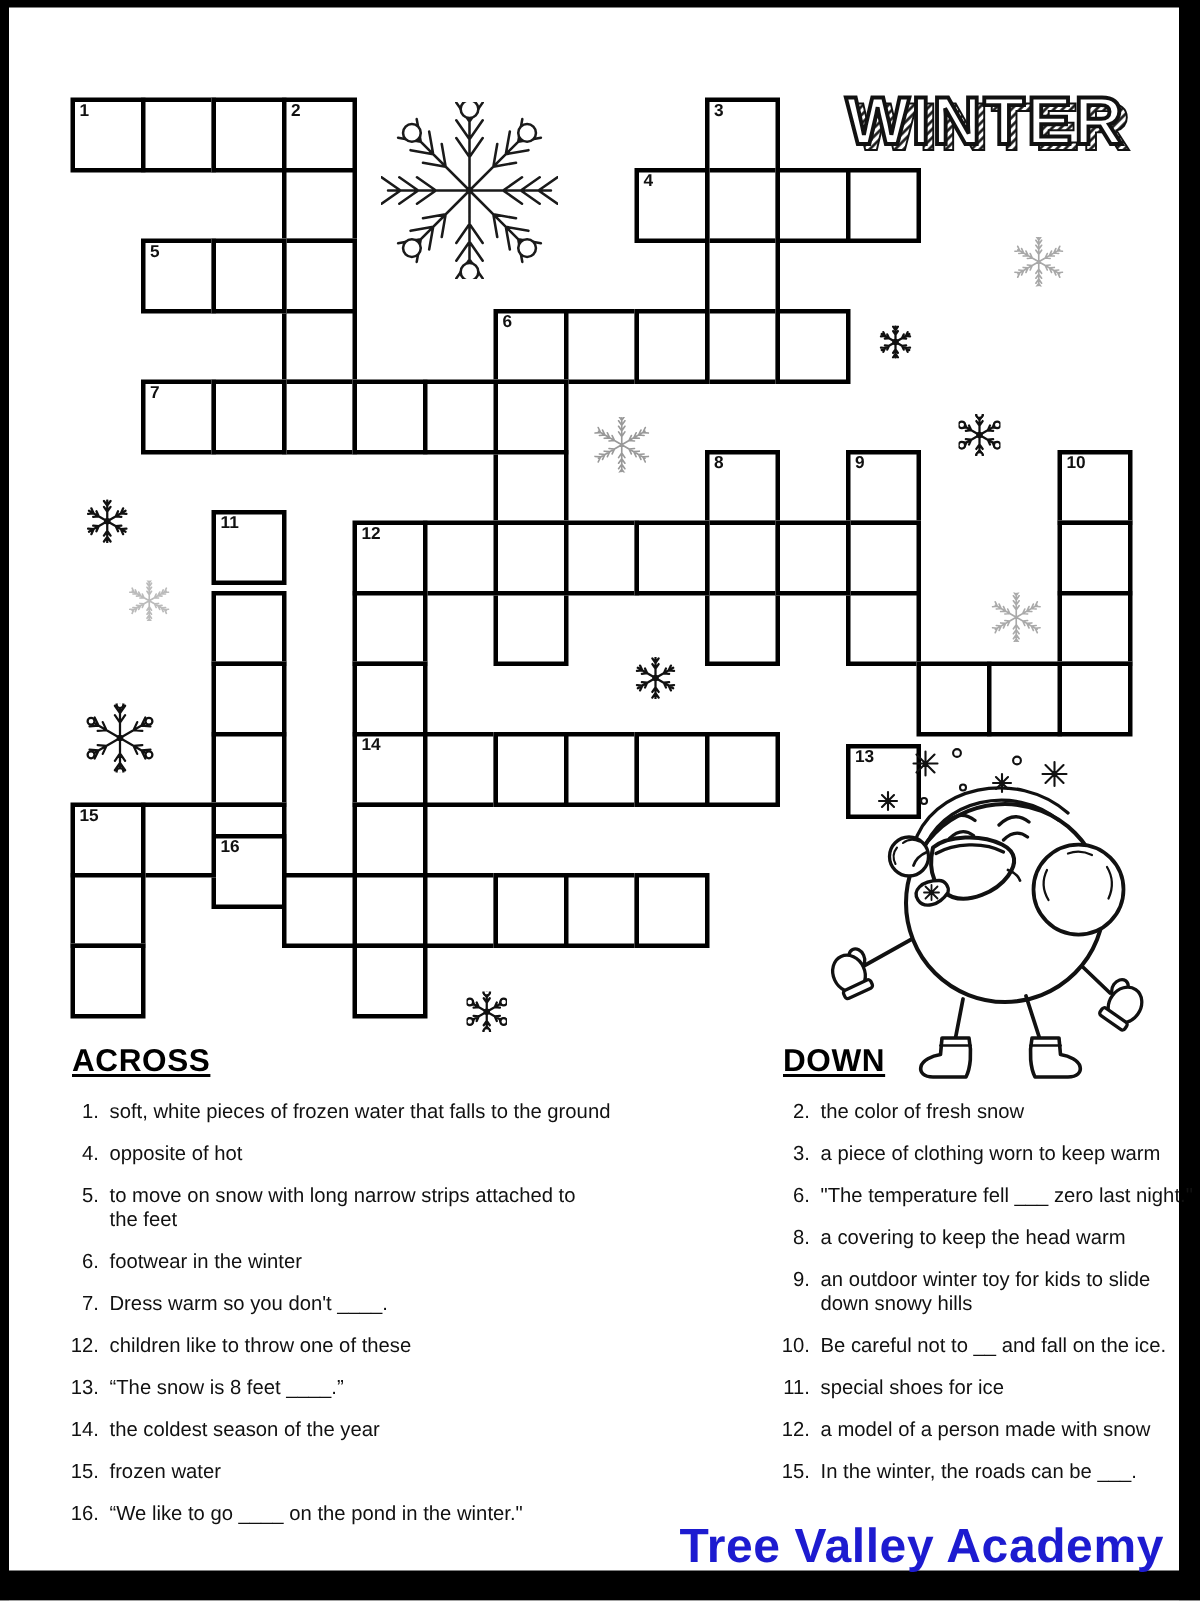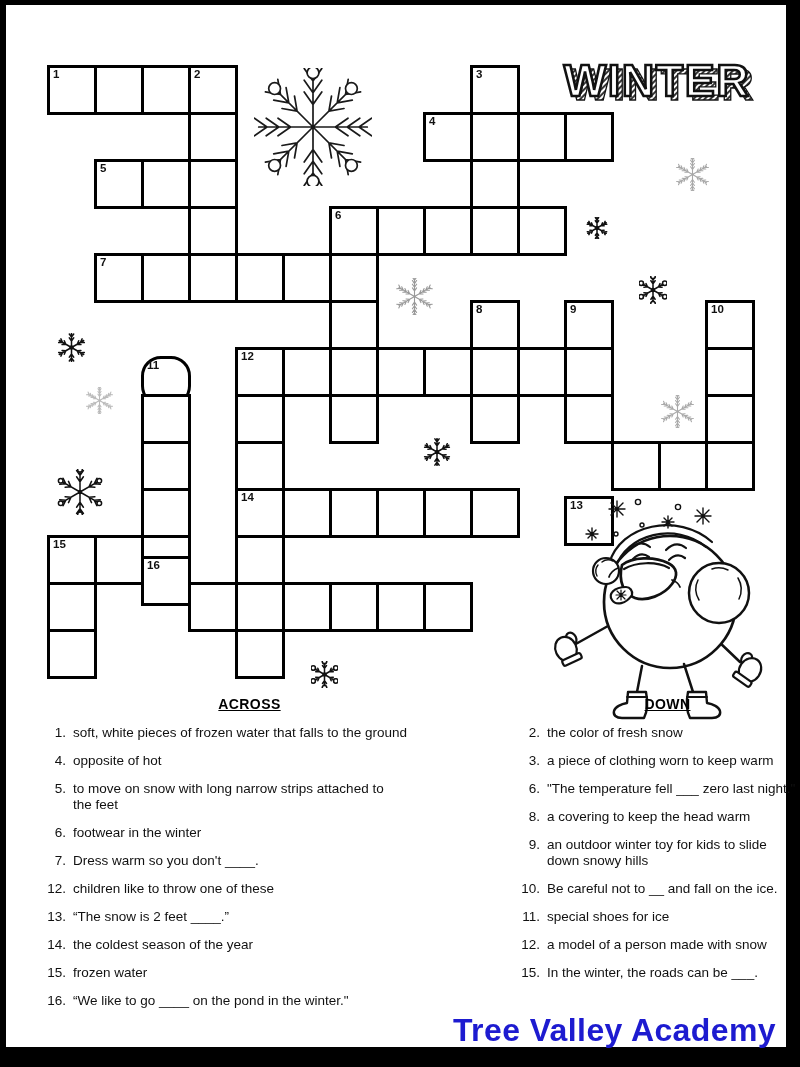--- a/index.html
+++ b/index.html
@@ -20,22 +20,22 @@
         color:#111;line-height:1;}
 
   #snowflakes{position:absolute;left:0;top:0;width:800px;height:1067px;pointer-events:none;}
 
   #snowman{position:absolute;left:542px;top:492px;}
 
   .clues{position:absolute;left:0;top:696px;width:800px;height:350px;}
   .clue-col{position:absolute;top:0;}
   #across-col{left:47px;width:404px;}
   #down-col{left:486px;width:292px;margin-left:35px;}
-  .clue-heading{font-size:14px;font-weight:bold;text-decoration:underline;
-        letter-spacing:.4px;margin:0 0 13px 1px;color:#000;text-align:center;}
+  .clue-heading{font-size:21px;font-weight:bold;text-decoration:underline;
+        letter-spacing:.4px;margin:0 0 13px 1px;color:#000;}
   .clue{display:flex;margin-bottom:12.5px;}
   .clue .num{width:19px;text-align:right;margin-right:7px;font-size:13.5px;
         line-height:15.5px;flex:none;}
   .clue .txt{flex:1;font-size:13.5px;line-height:15.5px;white-space:pre-wrap;}
 
   #branding{position:absolute;right:24px;top:1012px;font-size:32px;font-weight:bold;
         letter-spacing:.4px;}
 </style>
 </head>
 <body>
@@ -185,21 +185,21 @@
       <div class="cell" style="left: 564px; top: 394px;"></div>
       <div class="cell" style="left: 564px; top: 450px; margin-top: 46px;">
         <span class="cellnum">13</span>
       </div>
       <div class="cell" style="left: 705px; top: 300px;">
         <span class="cellnum">10</span>
       </div>
       <div class="cell" style="left: 705px; top: 347px;"></div>
       <div class="cell" style="left: 705px; top: 394px;"></div>
       <div class="cell" style="left: 705px; top: 441px;"></div>
-      <div class="cell" style="left: 141px; top: 356px; border-radius: 20px;">
+      <div class="cell" style="left: 141px; top: 340px;">
         <span class="cellnum">11</span>
       </div>
       <div class="cell" style="left: 141px; top: 394px;"></div>
       <div class="cell" style="left: 141px; top: 441px;"></div>
       <div class="cell" style="left: 141px; top: 488px;"></div>
       <div class="cell" style="left: 141px; top: 535px;"></div>
       <div class="cell" style="left: 141px; top: 556px;">
         <span class="cellnum">16</span>
       </div>
       <div class="cell" style="left: 235px; top: 347px;">
@@ -322,21 +322,21 @@
           <div class="clue">
             <span class="num">7.</span>
             <span class="txt">Dress warm so you don't ____.</span>
           </div>
           <div class="clue">
             <span class="num">12.</span>
             <span class="txt">children like to throw one of these</span>
           </div>
           <div class="clue">
             <span class="num">13.</span>
-            <span class="txt">“The snow is 2 feet ____.”</span>
+            <span class="txt">“The snow is 8 feet ____.”</span>
           </div>
           <div class="clue">
             <span class="num">14.</span>
             <span class="txt">the coldest season of the year</span>
           </div>
           <div class="clue">
             <span class="num">15.</span>
             <span class="txt">frozen water</span>
           </div>
           <div class="clue">

